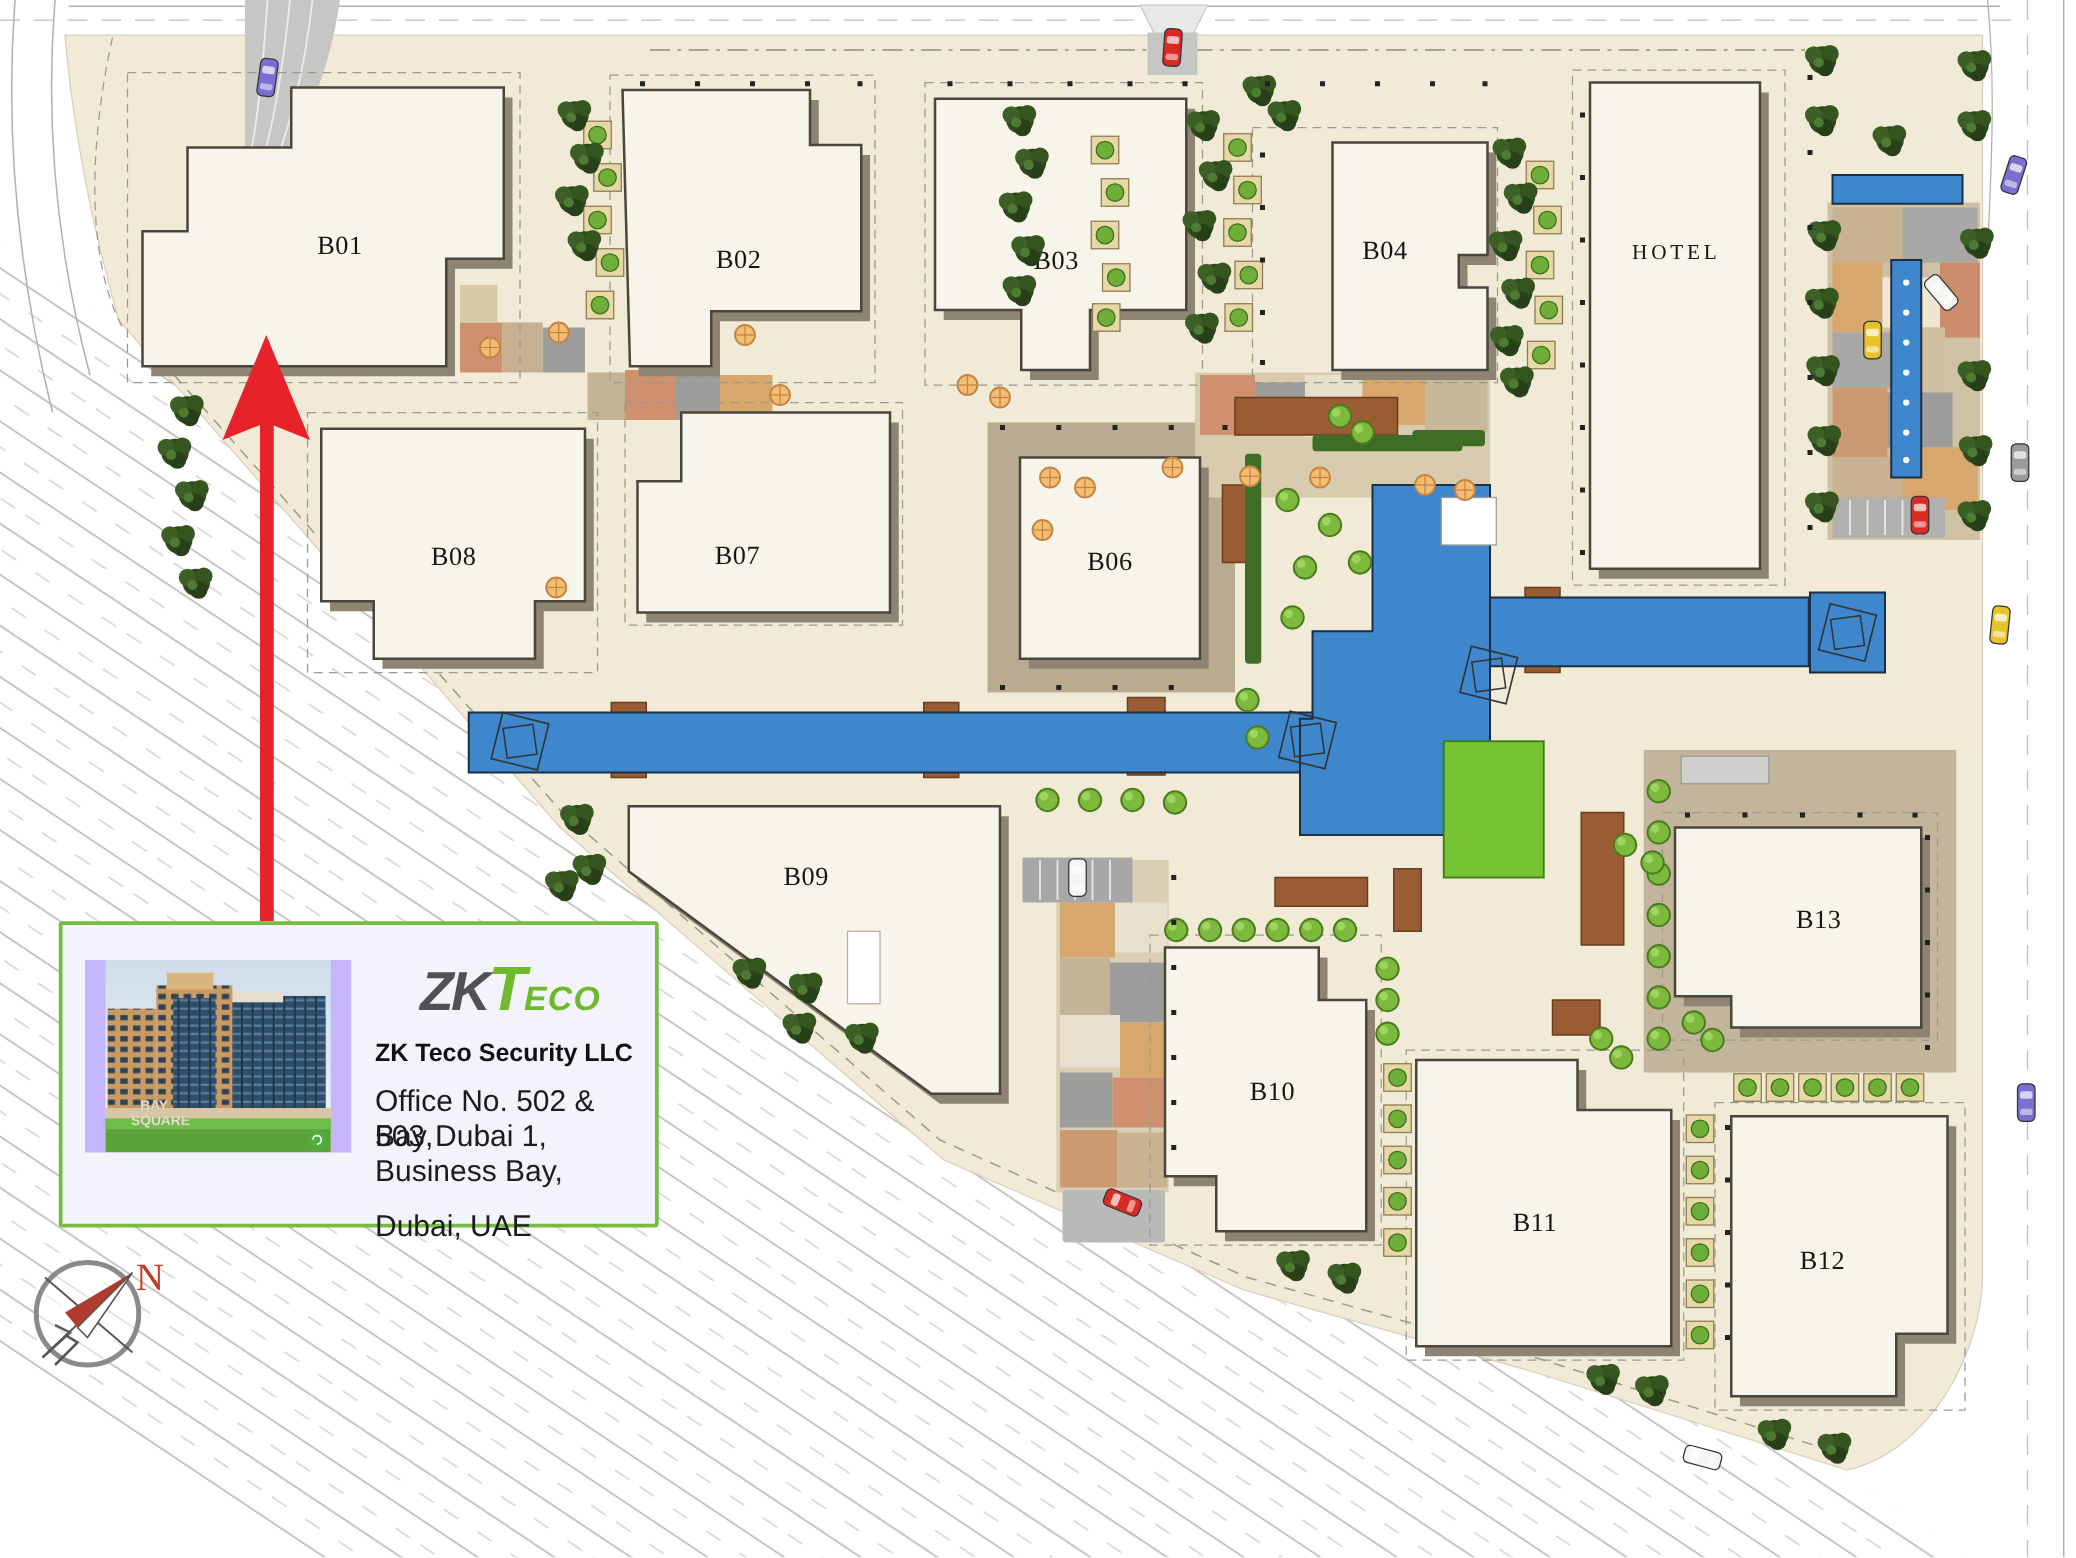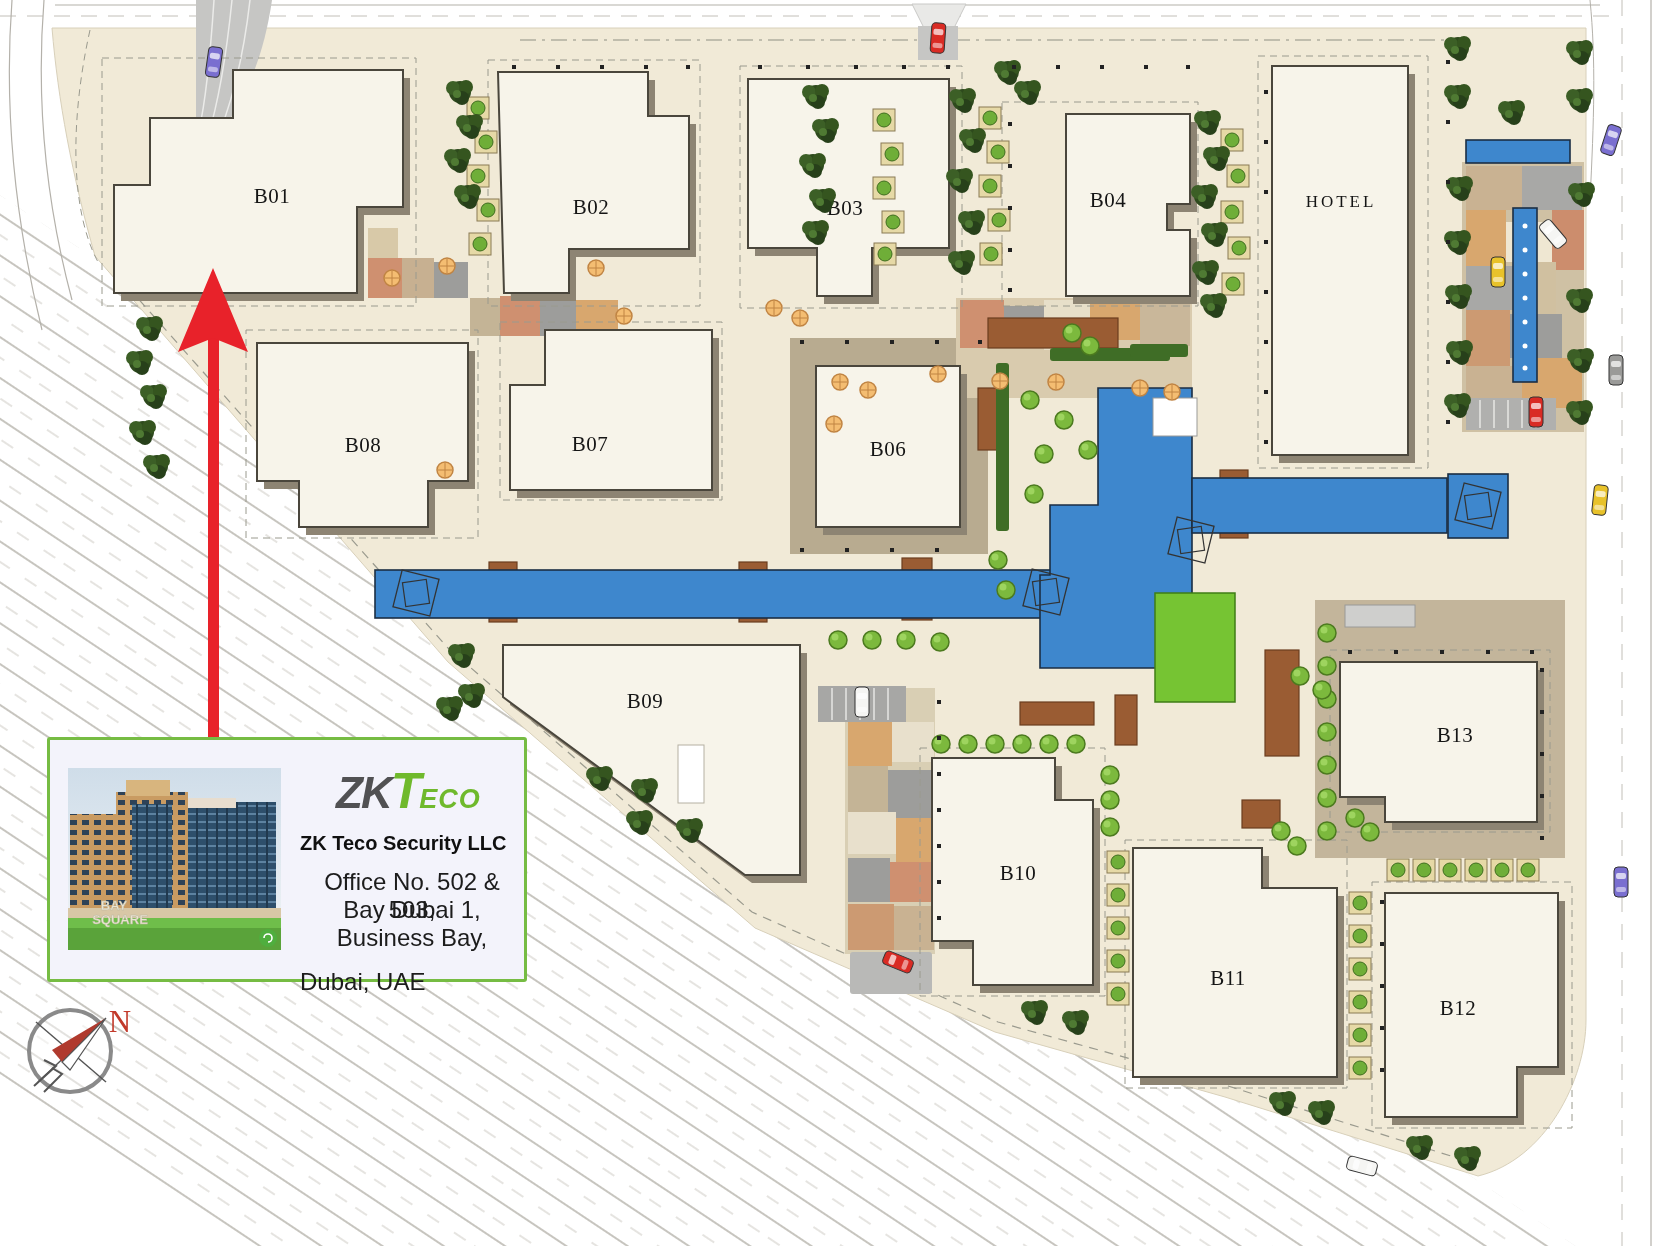--- a/index.html
+++ b/index.html
@@ -1,25 +1,25 @@
 <!DOCTYPE html>
 <html><head>
 <meta charset="utf-8">
 <style>
   html,body{margin:0;padding:0;background:#fff;}
   #stage{position:relative;width:1661px;height:1246px;overflow:hidden;background:#fff;
-         font-family:"Liberation Sans",sans-serif;text-align:center;}
+         font-family:"Liberation Sans",sans-serif;}
   svg{display:block;}
   .blabel{font-family:"Liberation Serif",serif;font-size:21px;fill:#151515;letter-spacing:.5px;text-anchor:middle;}
   .hlabel{font-family:"Liberation Serif",serif;font-size:17px;fill:#151515;letter-spacing:3px;text-anchor:middle;}
   .nlabel{font-family:"Liberation Serif",serif;font-size:31px;fill:#c23a2b;text-anchor:middle;}
   
   #card{position:absolute;left:47px;top:737px;width:480px;height:245px;background:#f3f3fb;
         border:3px solid #76bc43;border-radius:3px;box-sizing:border-box;}
-  #photo{position:absolute;left:18px;top:28px;width:213px;height:182px;overflow:hidden;background:#c4b5fd;}
+  #photo{position:absolute;left:18px;top:28px;width:213px;height:154px;overflow:hidden;background:#c4b5fd;}
   #photo svg{width:100%;height:100%;}
   #logo{position:absolute;left:250px;top:26px;white-space:nowrap;font-style:italic;font-weight:bold;line-height:1;margin-left:36px;}
   #logo .lz{font-size:44px;color:#515153;letter-spacing:-2px;}
   #logo .lt{font-size:50px;color:#6fb92c;letter-spacing:-2px;}
   #logo .le{font-size:27px;color:#6fb92c;letter-spacing:1px;}
   #company{position:absolute;left:250px;top:92px;font-size:20px;font-weight:bold;color:#101010;}
   .addr{position:absolute;left:250px;font-size:24px;color:#1c1c1c;}
   #a0{top:128px;} #a1{top:156px;} #a2{top:184px;margin-top:44px;}
 </style>
 </head>

